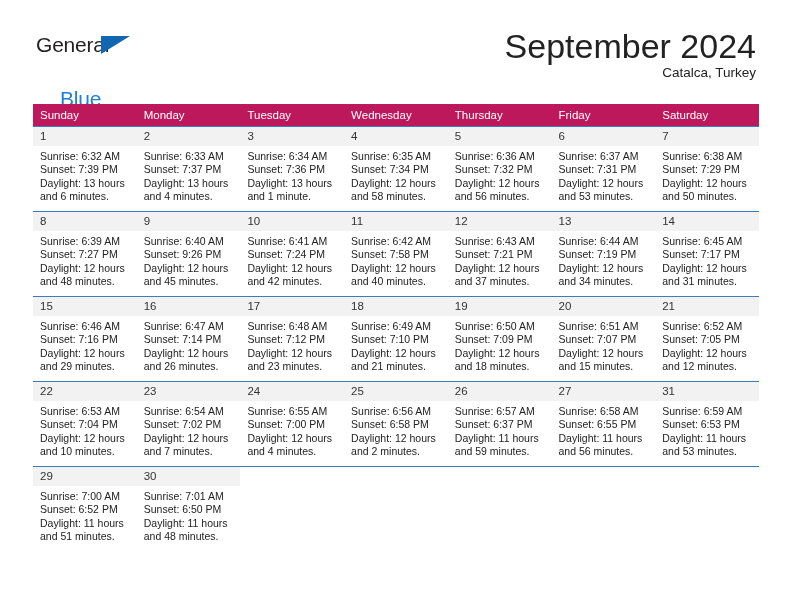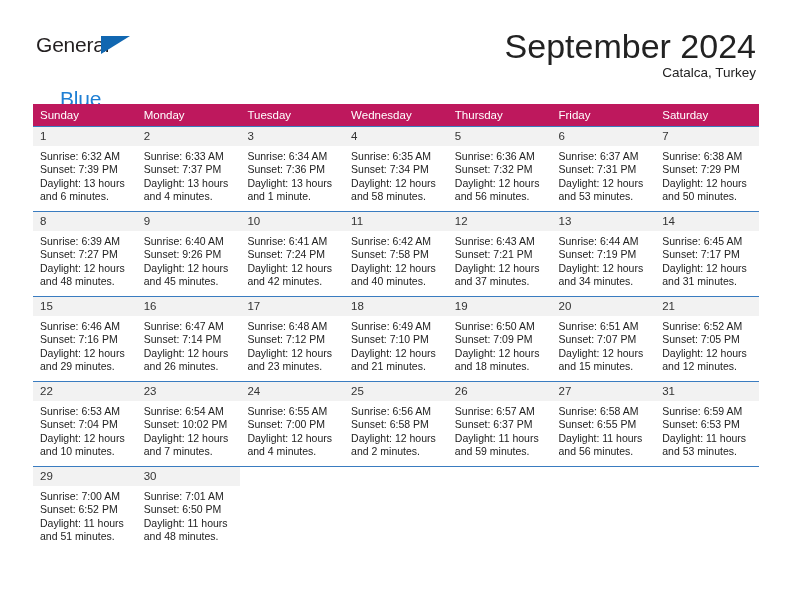--- a/index.html
+++ b/index.html
@@ -357,21 +357,21 @@
               <div class="dayinfo">
                 <div>Sunrise: 6:53 AM</div>
                 <div>Sunset: 7:04 PM</div>
                 <div class="daylight">Daylight: 12 hours and 10 minutes.</div>
               </div>
             </td>
             <td class="daycell">
               <div class="daynum">23</div>
               <div class="dayinfo">
                 <div>Sunrise: 6:54 AM</div>
-                <div>Sunset: 10:02 PM</div>
+                <div>Sunset: 7:02 PM</div>
                 <div class="daylight">Daylight: 12 hours and 7 minutes.</div>
               </div>
             </td>
             <td class="daycell">
               <div class="daynum">24</div>
               <div class="dayinfo">
                 <div>Sunrise: 6:55 AM</div>
                 <div>Sunset: 7:00 PM</div>
                 <div class="daylight">Daylight: 12 hours and 4 minutes.</div>
               </div>

